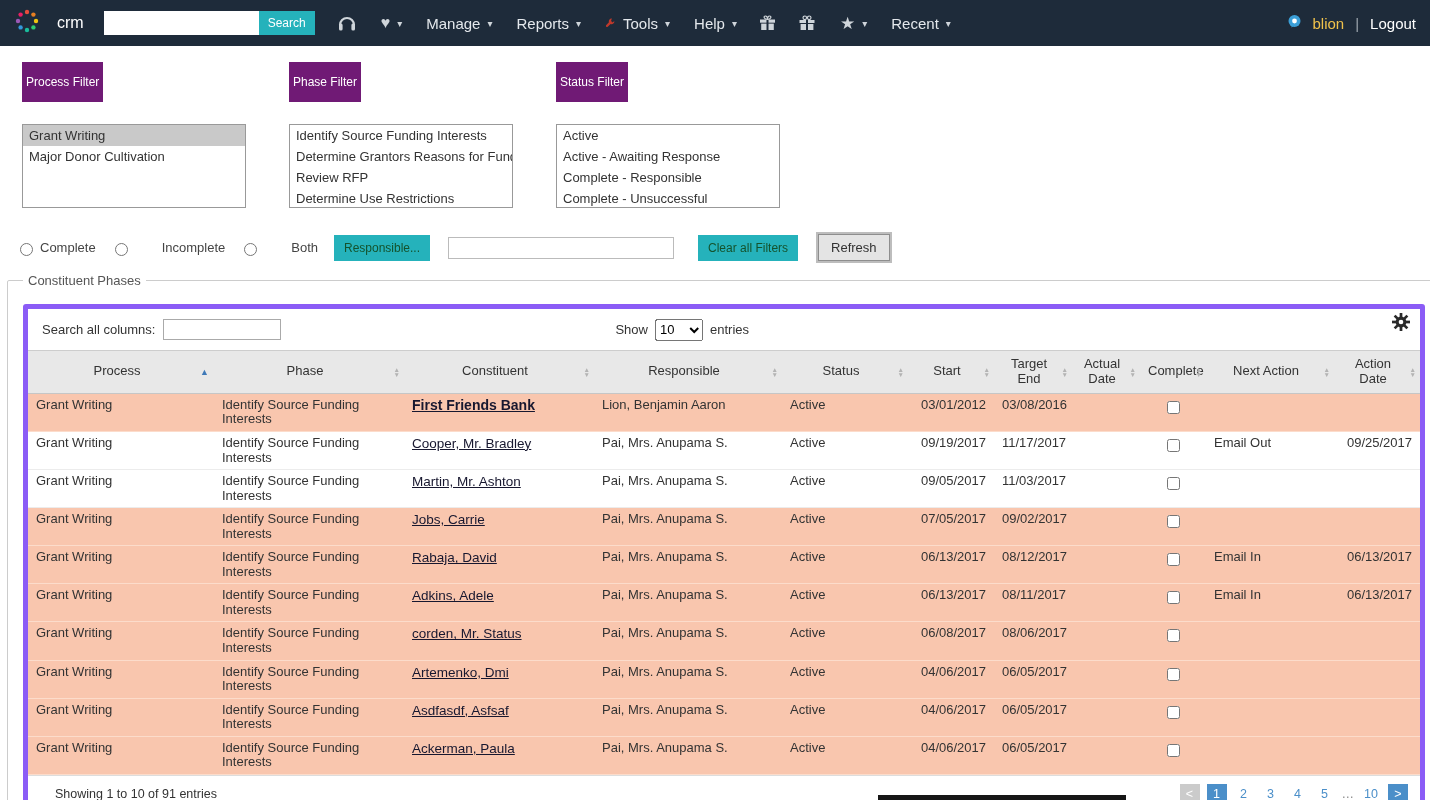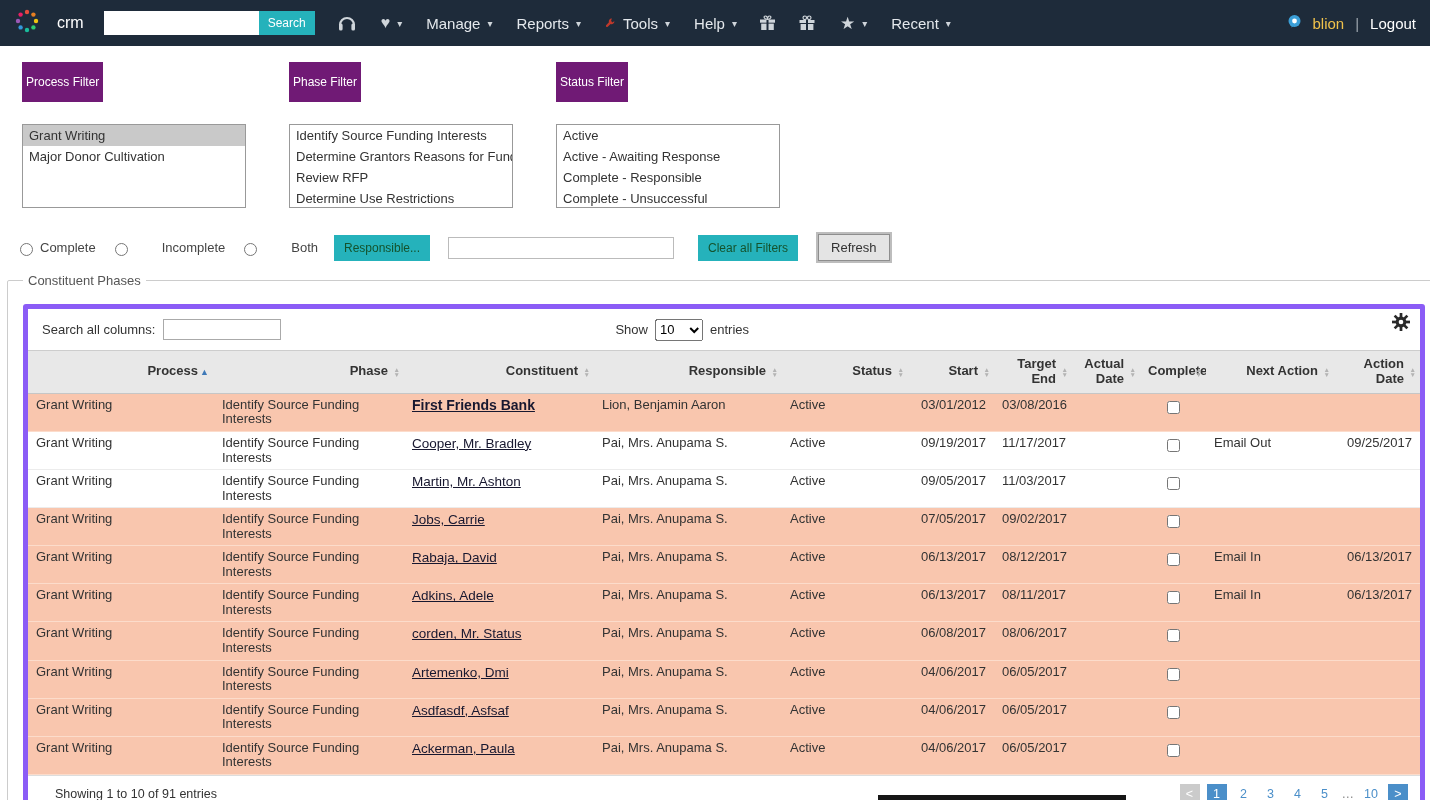--- a/index.html
+++ b/index.html
@@ -52,22 +52,22 @@
   .table-top { position:relative; display:flex; align-items:center; padding:10px 14px; }
   .search-all-label { font-size:13px; color:#333; margin-right:8px; }
   .search-all-input { width:118px; height:21px; border:1px solid #aaa; }
   .show-group { position:absolute; left:47%; transform:translateX(-50%); display:flex; align-items:center; gap:7px; font-size:13px; color:#333; }
   .page-length { height:22px; font-size:13px; width:48px; }
   .gear-btn { position:absolute; right:10px; top:4px; cursor:pointer; }
 
   table.phases { width:100%; border-collapse:collapse; table-layout:fixed; }
   .phases thead th {
     background:#e8e8e8; border-top:1px solid #cdcdcd; border-bottom:1px solid #c6c6c6;
-    font-size:13px; color:#333; text-align:right; padding:6px 16px 6px 8px;
-    position:relative; font-weight:bold; vertical-align:middle; line-height:1.15; cursor:pointer;
+    font-size:13px; color:#333; text-align:center; padding:6px 16px 6px 8px;
+    position:relative; font-weight:normal; vertical-align:middle; line-height:1.15; cursor:pointer;
   }
   .sort-asc { position:absolute; right:5px; top:50%; transform:translateY(-50%); color:#3e79b8; font-size:9px; }
   .sorters { position:absolute; right:4px; top:50%; transform:translateY(-50%); display:flex; flex-direction:column; font-size:6.5px; line-height:5.5px; color:#b3b3b3; }
   .phases tbody td { font-size:13px; color:#333; padding:4px 8px; vertical-align:top; line-height:1.12; border-bottom:1px solid #ececec; background:#fff; }
   .phases tr.salmon td { background:#f9c6ae; border-bottom:1px solid #fcdccb; }
   .c-start, .c-actiondate { text-align:right; }
   .c-complete { text-align:center; }
   .constituent-link { color:#17172f; font-size:13.5px; text-decoration:underline; }
   .constituent-link.bold { font-weight:bold; font-size:14px; }
 

